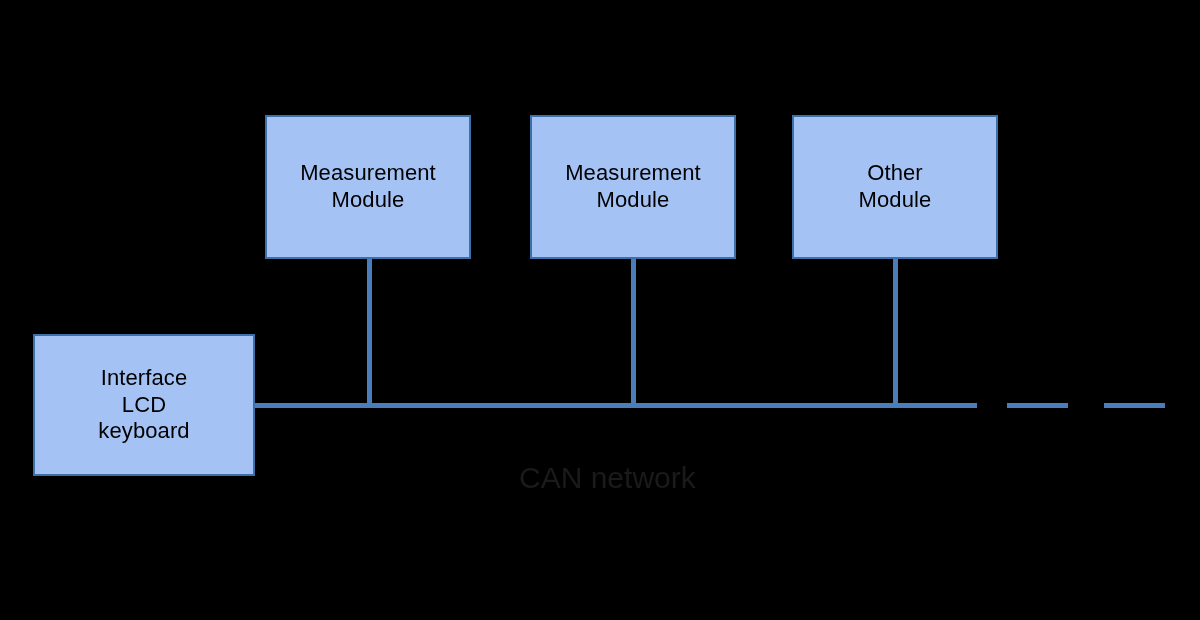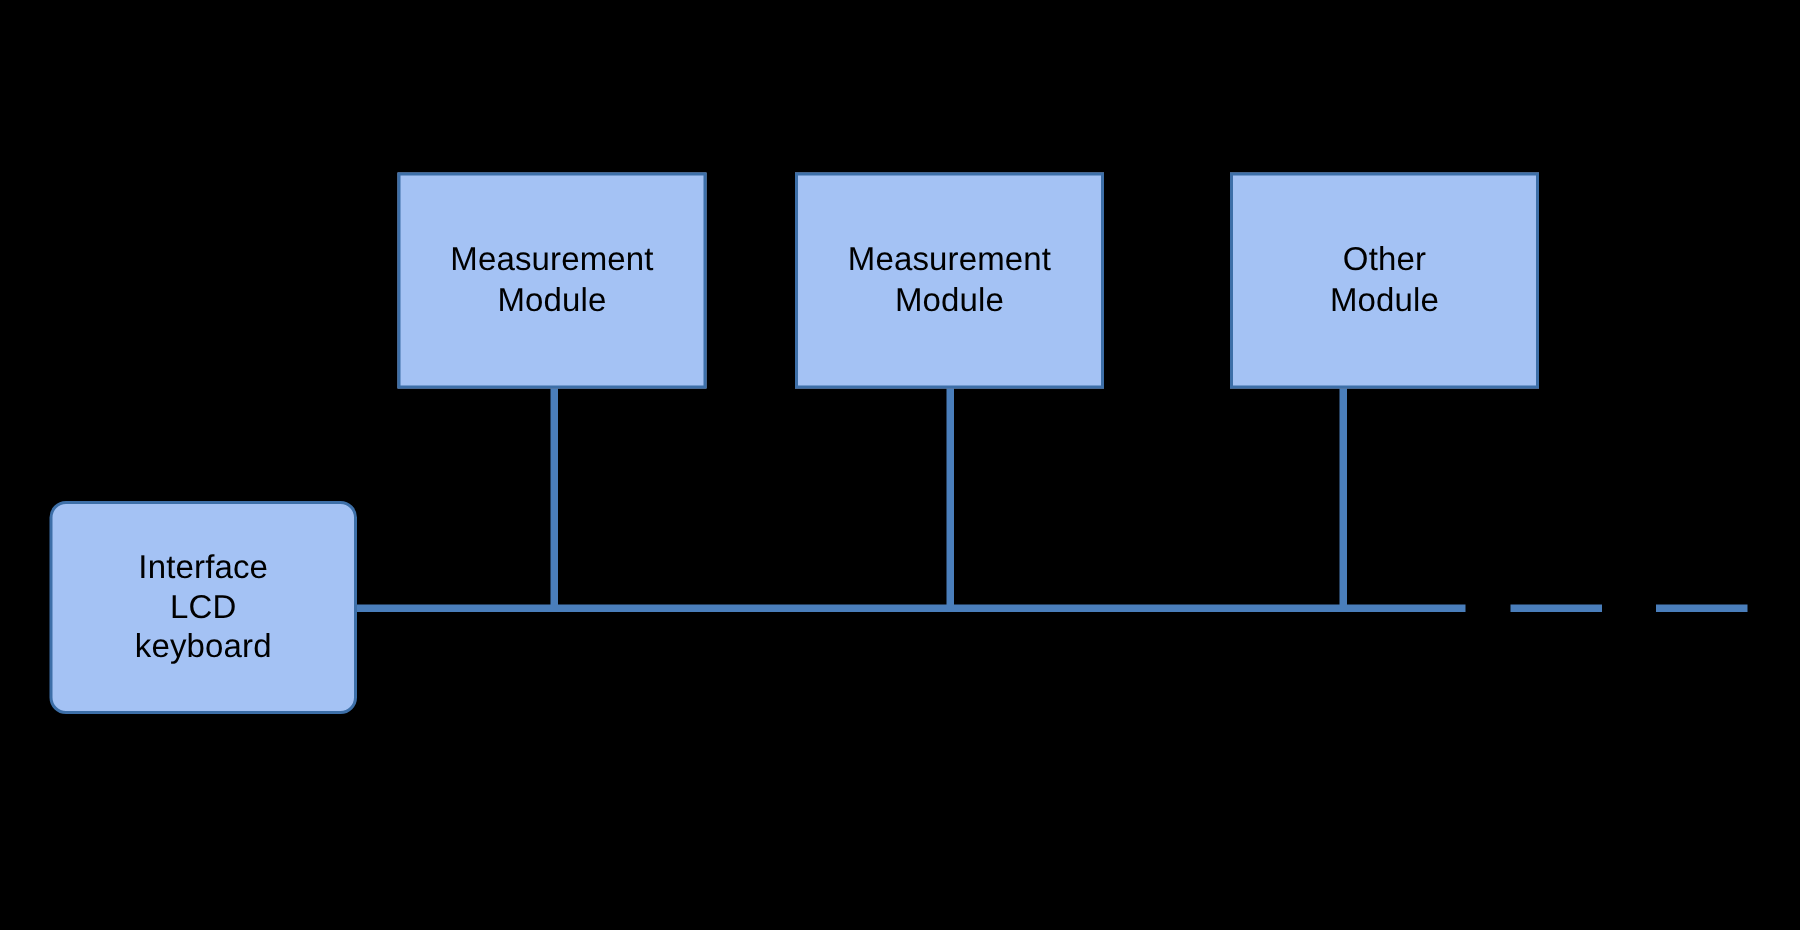--- a/index.html
+++ b/index.html
@@ -59,27 +59,28 @@
 
   <div class="line line-h" id="bus-trunk" style="left: 238px; top: 403px; width: 739px; background: rgb(74, 126, 187);"></div>
 
   <div class="line line-h" id="bus-dash-0" style="left: 1007px; top: 403px; width: 61px; background: rgb(74, 126, 187);"></div>
   <div class="line line-h" id="bus-dash-1" style="left: 1104px; top: 403px; width: 61px; background: rgb(74, 126, 187);"></div>
 
   <div class="line line-v" id="stub-0" style="left: 367px; top: 259px; height: 149px; background: rgb(74, 126, 187);"></div>
   <div class="line line-v" id="stub-1" style="left: 631px; top: 259px; height: 149px; background: rgb(74, 126, 187);"></div>
   <div class="line line-v" id="stub-2" style="left: 893px; top: 259px; height: 149px; background: rgb(74, 126, 187);"></div>
 
-  <div class="node" id="node-0" style="left: 33px; top: 334px; width: 205px; height: 142px; background: rgb(164, 194, 244); border-color: rgb(61, 111, 168); color: rgb(0, 0, 0); border-radius: 11px;">Interface
+  <div class="node" id="node-0" style="left: 33px; top: 334px; width: 222px; height: 142px; background: rgb(164, 194, 244); border-color: rgb(61, 111, 168); color: rgb(0, 0, 0);">Interface
 LCD
 keyboard</div>
 
   <div class="node" id="node-1" style="left: 265px; top: 115px; width: 206px; height: 144px; background: rgb(164, 194, 244); border-color: rgb(61, 111, 168); color: rgb(0, 0, 0);">Measurement
 Module</div>
 
   <div class="node" id="node-2" style="left: 530px; top: 115px; width: 206px; height: 144px; background: rgb(164, 194, 244); border-color: rgb(61, 111, 168); color: rgb(0, 0, 0);">Measurement
 Module</div>
 
-  <div class="node" id="node-3" style="left: 792px; top: 115px; width: 206px; height: 144px; background: rgb(164, 194, 244); border-color: rgb(61, 111, 168); color: rgb(0, 0, 0); margin-left: 28px;">Other
+  <div class="node" id="node-3" style="left: 792px; top: 115px; width: 206px; height: 144px; background: rgb(164, 194, 244); border-color: rgb(61, 111, 168); color: rgb(0, 0, 0);">Other
 Module</div>
 
+  <div class="bus-caption" id="bus-caption" style="left: 519px; top: 463px; color: rgb(26, 26, 26);">CAN network</div>
 
 </div>
 
 </body></html>

